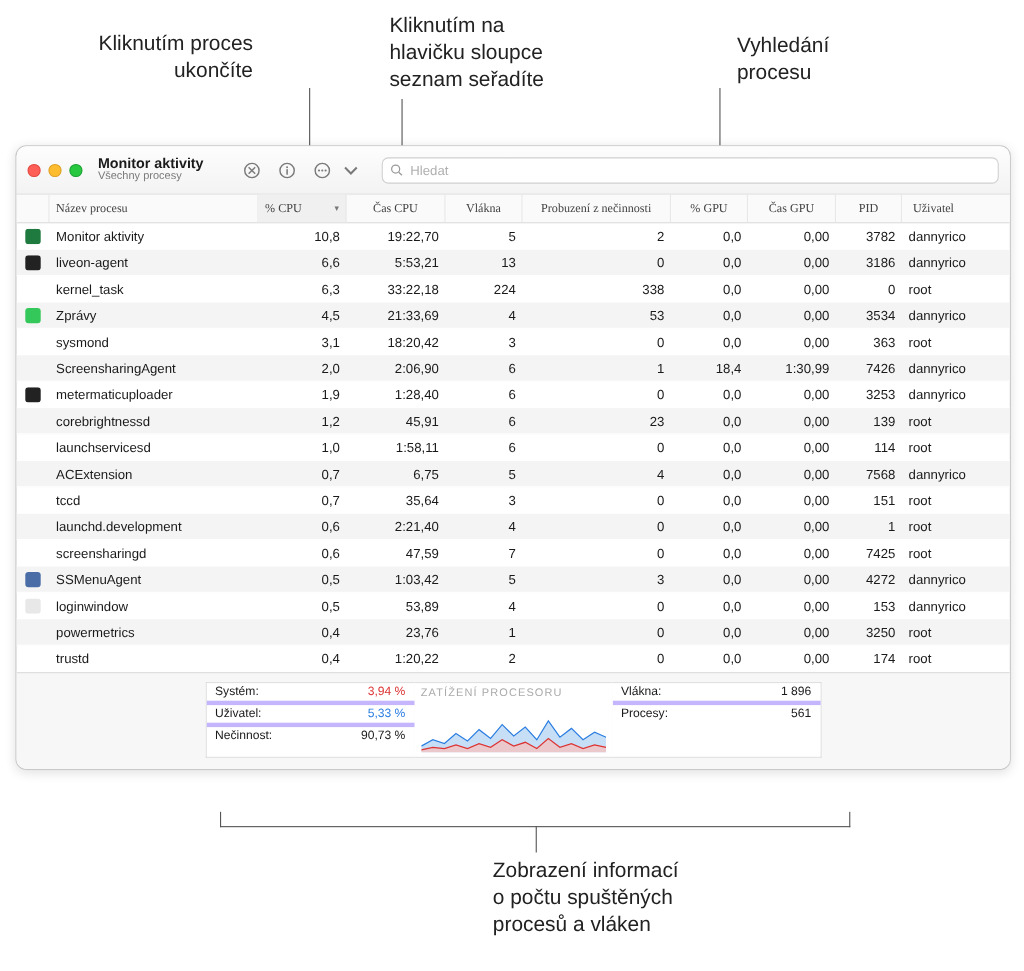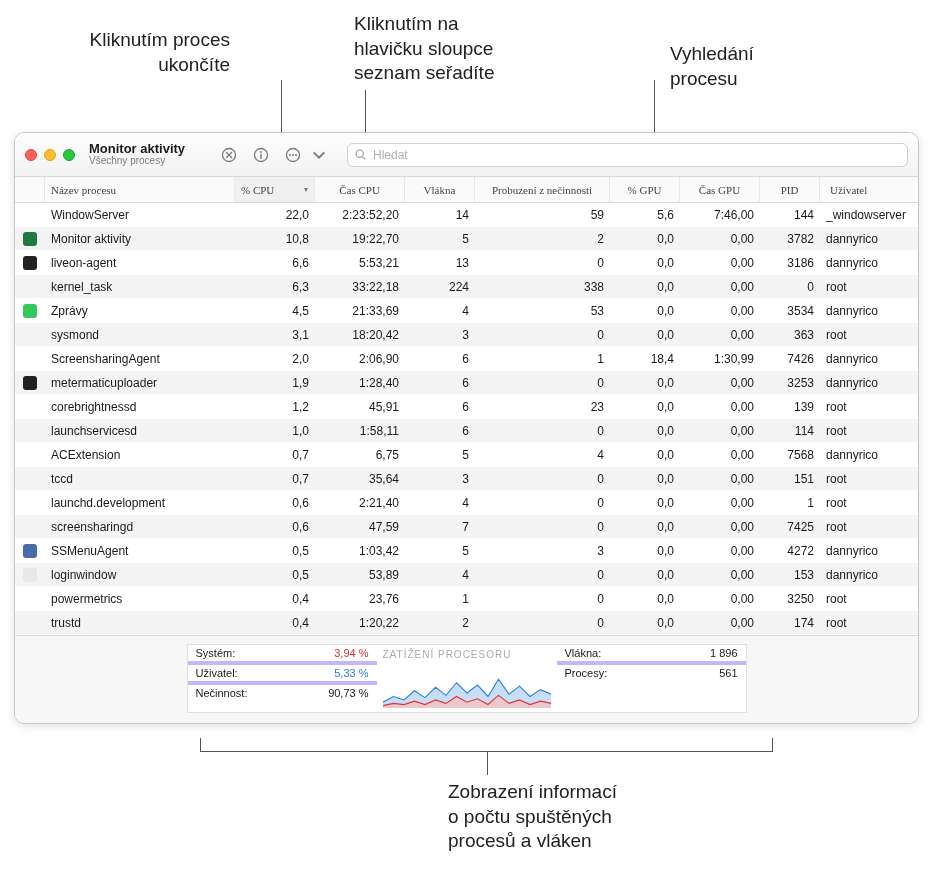--- a/index.html
+++ b/index.html
@@ -212,21 +212,21 @@
 </style>
 </head>
 <body>
 
 <div class="callout right" style="left:40px; top:28px; width:190px;">Kliknutím proces<br>ukončíte</div>
 <div class="leader" style="left:281px; top:80px; width:1px; height:65px;"></div>
 
 <div class="callout left" style="left:354px; top:12px; width:240px;">Kliknutím na<br>hlavičku sloupce<br>seznam seřadíte</div>
 <div class="leader" style="left:365px; top:90px; width:1px; height:65px;"></div>
 
-<div class="callout left" style="left:670px; top:42px; width:200px;">Vyhledání<br>procesu</div>
+<div class="callout left" style="left:670px; top:30px; width:200px;">Vyhledání<br>procesu</div>
 <div class="leader" style="left:654px; top:80px; width:1px; height:65px;"></div>
 
 <div class="window">
 
   <div class="titlebar">
     <div class="traffic">
       <span class="dot red"></span>
       <span class="dot yellow"></span>
       <span class="dot green"></span>
     </div>
@@ -298,32 +298,20 @@
     <div>
         <span style="margin:0 auto">PID</span>
       </div>
     <div class="left">
         <span style="margin:0 auto 0 4px">Uživatel</span>
       </div>
   </div>
 
   <div class="tbody" id="tbody">
       <div class="row">
-    <div class="iconcell"></div>
-    <div class="left">WindowServer</div>
-    <div>22,0</div>
-    <div>2:23:52,20</div>
-    <div>14</div>
-    <div>59</div>
-    <div>5,6</div>
-    <div>7:46,00</div>
-    <div>144</div>
-    <div class="left">_windowserver</div>
-      </div>
-      <div class="row">
     <div class="iconcell">
           <span class="proc-icon" style="background:#1e7a3e"></span>
         </div>
     <div class="left">Monitor aktivity</div>
     <div>10,8</div>
     <div>19:22,70</div>
     <div>5</div>
     <div>2</div>
     <div>0,0</div>
     <div>0,00</div>

